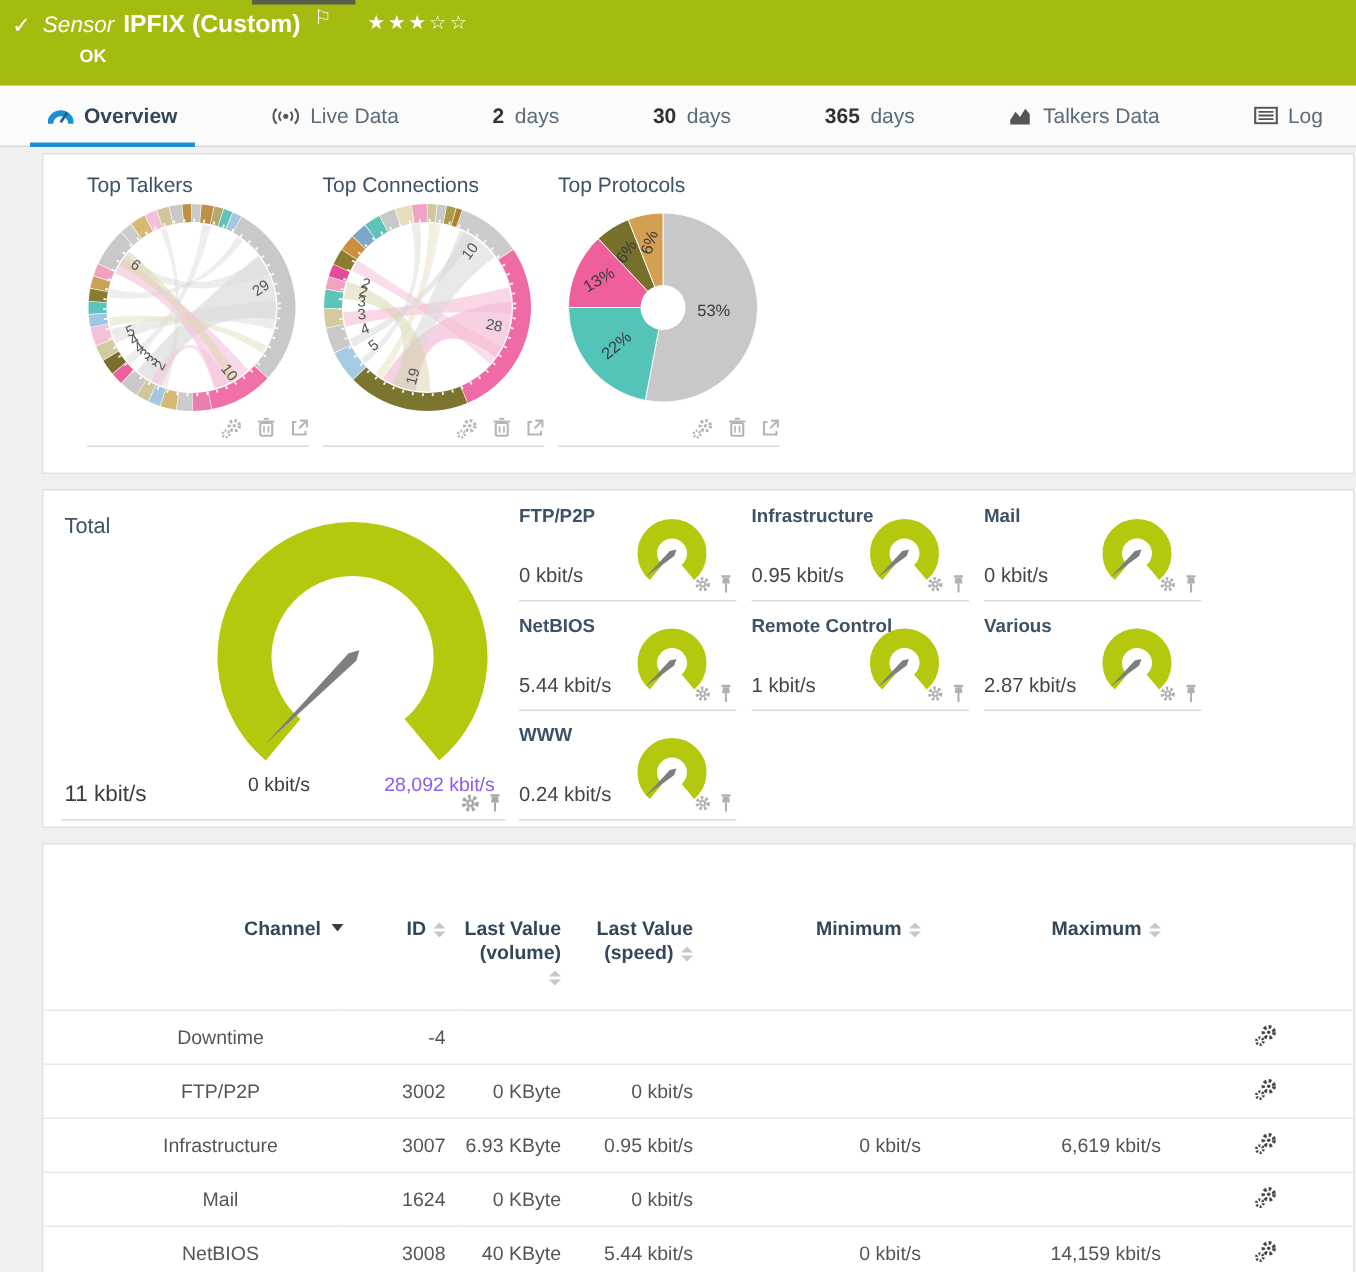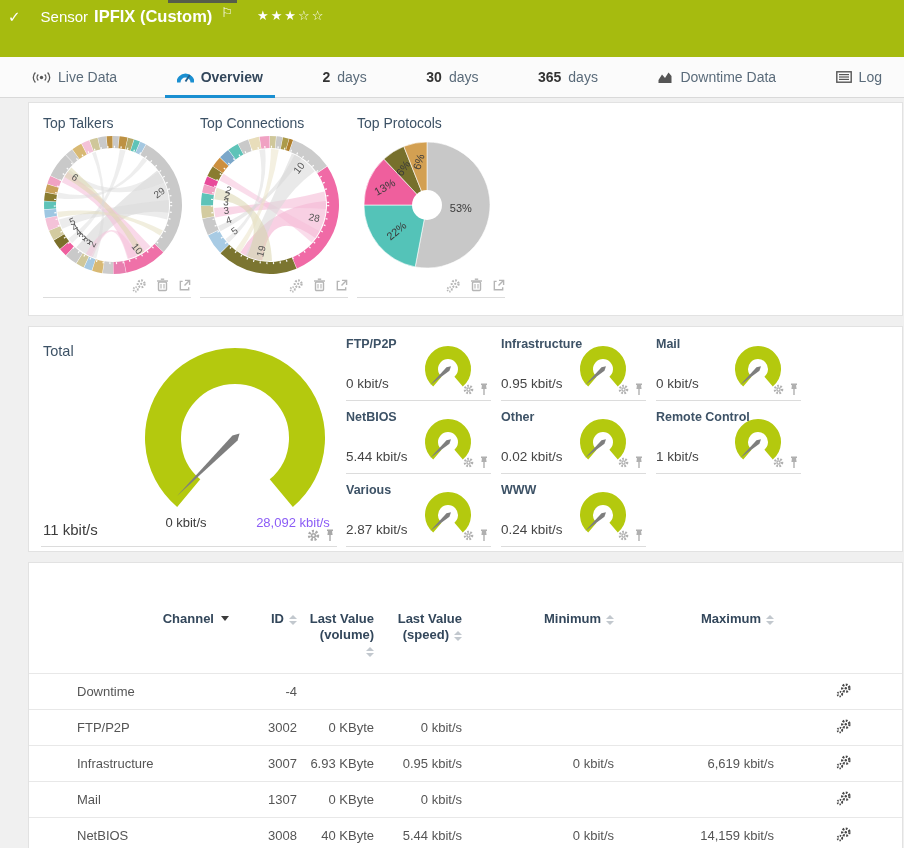--- a/index.html
+++ b/index.html
@@ -6,39 +6,39 @@
     --green:#a6bb0f; --gaugegreen:#b4c90e; --btnblue:#18a3dc; --tabblue:#1a8fd1; --navy:#33475b;
   }
   *{box-sizing:border-box}
   html,body{margin:0;padding:0}
   body{width:904px;height:848px;background:#f0f0f0;font-family:"Liberation Sans","DejaVu Sans",sans-serif;overflow:hidden;position:relative}
 
   
   .sensor-header{height:57px;background:var(--green);color:#fff;padding:7px 10px 0 8px;position:relative}
   .hrow1{display:flex;align-items:center;gap:6px}
   .check{font-size:15px;font-weight:bold;font-family:"DejaVu Sans",sans-serif}
-  .kind{font-size:15px;margin-left:14px}
+  .kind{font-style:italic;font-size:15px;margin-left:2px}
   .sensor-title{font-size:16.5px;font-weight:bold}
   .flag{font-size:13px;margin-left:3px;margin-top:-8px;font-family:"DejaVu Sans",sans-serif}
   .stars{font-size:13px;margin-left:18px;letter-spacing:2px;font-family:"DejaVu Sans",sans-serif;margin-top:-2px}
   .status-ok{margin-left:45px;font-size:12px;font-weight:bold;margin-top:4px}
   .artifact{position:absolute;top:0;left:168px;width:69px;height:3px;background:#565d49}
 
   
   .tabbar{height:41px;background:#fbfbfb;border-bottom:1px solid #d9d9d9;display:flex;align-items:stretch;justify-content:space-between;padding:0 10px 0 20px}
   .tab{display:flex;align-items:center;gap:7px;padding:0 12px;position:relative;cursor:pointer;font-size:14px}
   .tablabel{color:#5a6b7a}
   .tabnum{color:#333;font-weight:bold}
   .tab.active .tablabel{color:var(--navy);font-weight:bold}
   .tab.active::after{content:"";position:absolute;left:0;right:0;bottom:-1px;height:3px;background:var(--tabblue)}
   .tabicon{display:flex;align-items:center}
 
   
   .panel{margin-left:28px;width:875px;background:#fff;border:1px solid #e2e2e2;position:relative}
-  #panel-toplists{margin-top:4px;height:214px;padding:12px 14px}
+  #panel-toplists{margin-top:4px;height:214px;padding:12px 29px}
   .toplist-cards{display:flex;gap:9px}
   .toplist-card{width:148px;border-bottom:1px solid #dcdcdc;padding-bottom:4px}
   .tl-title{font-size:14px;color:#3d5266;margin-bottom:4px}
   .tl-chart{width:140px;height:142px}
   .tl-foot{display:flex;justify-content:flex-end;gap:9px;align-items:center;height:16px}
   .tlico{cursor:pointer;display:flex;align-items:center}
   .add-toplist{position:absolute;right:3px;bottom:7px;width:110px;height:28px;background:var(--btnblue);color:#fff;font-size:14px;border:none;display:flex;align-items:center;justify-content:center;cursor:pointer}
 
   
   #panel-gauges{height:226px;margin-top:10px}
@@ -56,81 +56,82 @@
   .gc-gauge{position:absolute;right:8px;top:4px}
   .gc-value{position:absolute;left:0;bottom:9px;font-size:13.5px;color:#454545}
 
   
   #panel-table{margin-top:10px;min-height:292px}
   table{width:873px;border-collapse:collapse;table-layout:fixed}
   th{vertical-align:top;padding:48px 12px 14px 0;font-size:13px;color:var(--navy);text-align:right;font-weight:bold;line-height:16px}
   th.c0{text-align:right;padding-left:32px;padding-right:0}
   th.cg{padding:0}
   td{font-size:13px;color:#555;padding:8px 12px 8px 0;text-align:right;border-top:1px solid #e8e8e8;height:31px}
-  td.c0{text-align:left;padding-left:48px;color:#555}
+  td.c0{text-align:center;padding-left:48px;color:#555}
   td.cg{text-align:center;padding-right:0}
   .sort-both{display:inline-block;margin-left:5px;vertical-align:-2px}
   .sort-both i{display:block;width:0;height:0;border-left:4px solid transparent;border-right:4px solid transparent}
   .sort-both .up{border-bottom:4px solid #c2c8ce;margin-bottom:2px}
   .sort-both .dn{border-top:4px solid #c2c8ce}
   .sort-active{display:inline-block;margin-left:7px;width:0;height:0;border-left:4.5px solid transparent;border-right:4.5px solid transparent;border-top:5px solid #3c3c3c;vertical-align:2px}
   .rowgear{cursor:pointer;display:inline-flex}
 </style>
 </head>
 <body>
 
 <div class="sensor-header">
   <div class="hrow1">
     <span class="check">✓</span>
     <span class="kind">Sensor</span>
     <span class="sensor-title">IPFIX (Custom)</span>
     <span class="flag">⚐</span>
     <span class="stars">★★★☆☆</span>
   </div>
+  <div class="status-ok">OK</div>
 </div>
 <div class="artifact"></div>
 
 <div class="tabbar">
+    <div class="tab active">
+      <span class="tabicon">
+        <svg width="17" height="14" viewBox="0 0 17 14">
+          <path d="M1.5 12.5 A7 7 0 0 1 15.5 12.5" fill="none" stroke="#1a8fd1" stroke-width="4"></path>
+          <line x1="8.5" y1="11.5" x2="12.8" y2="5" stroke="#23608e" stroke-width="1.8"></line>
+        </svg>
+      </span>
+      <span class="tablabel">Overview</span>
+    </div>
     <div class="tab">
       <span class="tabicon">
         <svg width="19" height="13" viewBox="0 0 19 13">
           <circle cx="9.5" cy="6.5" r="1.7" fill="#555"></circle>
           <path d="M6.3 3.5 A4.3 4.3 0 0 0 6.3 9.5 M3.4 1.5 A7 7 0 0 0 3.4 11.5 M12.7 3.5 A4.3 4.3 0 0 1 12.7 9.5 M15.6 1.5 A7 7 0 0 1 15.6 11.5" fill="none" stroke="#555" stroke-width="1.3"></path>
         </svg>
       </span>
       <span class="tablabel">Live Data</span>
     </div>
-    <div class="tab active">
-      <span class="tabicon">
-        <svg width="17" height="14" viewBox="0 0 17 14">
-          <path d="M1.5 12.5 A7 7 0 0 1 15.5 12.5" fill="none" stroke="#1a8fd1" stroke-width="4"></path>
-          <line x1="8.5" y1="11.5" x2="12.8" y2="5" stroke="#23608e" stroke-width="1.8"></line>
-        </svg>
-      </span>
-      <span class="tablabel">Overview</span>
-    </div>
     <div class="tab">
       <span class="tabnum">2</span>
       <span class="tablabel">days</span>
     </div>
     <div class="tab">
       <span class="tabnum">30</span>
       <span class="tablabel">days</span>
     </div>
     <div class="tab">
       <span class="tabnum">365</span>
       <span class="tablabel">days</span>
     </div>
     <div class="tab">
       <span class="tabicon">
         <svg width="16" height="13" viewBox="0 0 16 13">
           <path d="M1.5 12 L1.5 9 L5 3.5 L8 7 L11.5 1.5 L14.5 5 L14.5 12 Z" fill="#555"></path>
         </svg>
       </span>
-      <span class="tablabel">Downtime Data</span>
+      <span class="tablabel">Talkers Data</span>
     </div>
     <div class="tab">
       <span class="tabicon">
         <svg width="16" height="12" viewBox="0 0 16 12">
           <rect x="0.8" y="0.8" width="14.4" height="10.4" fill="none" stroke="#555" stroke-width="1.4"></rect>
           <line x1="3" y1="3.6" x2="13" y2="3.6" stroke="#555" stroke-width="1.2"></line>
           <line x1="3" y1="6" x2="13" y2="6" stroke="#555" stroke-width="1.2"></line>
           <line x1="3" y1="8.4" x2="13" y2="8.4" stroke="#555" stroke-width="1.2"></line>
         </svg>
       </span>
@@ -427,43 +428,20 @@
           </span>
         </div>
       </div>
       <div class="gauge-cell">
         <div class="gc-title">NetBIOS</div>
         <div class="gc-gauge"><svg width="70" height="58" viewBox="0 0 70 58">
             <path d="M 24.39 42.64 A 16.5 16.5 0 1 1 45.61 42.64" fill="none" stroke="#b4c90e" stroke-width="13"></path>
             <polygon points="17.16,46.06 33.53,28.37 37.94,27.35 36.47,31.63" fill="#7e7e7e"></polygon>
           </svg></div>
         <div class="gc-value">5.44 kbit/s</div>
-        <div class="cell-icons">
-          <span>
-            <svg width="11" height="11" viewBox="0 0 14 14">
-              <circle cx="7" cy="7" r="4.6" fill="none" stroke="#b0b0b0" stroke-width="3" stroke-dasharray="2.1 1.8"></circle>
-              <circle cx="7" cy="7" r="2" fill="none" stroke="#b0b0b0" stroke-width="1.6"></circle>
-            </svg>
-          </span>
-          <span>
-            <svg width="10" height="13" viewBox="0 0 10 13">
-              <rect x="2" y="0.5" width="6" height="1.6" fill="#b0b0b0"></rect>
-              <path d="M3 2.1 H7 L7.6 6 H2.4 Z" fill="#b0b0b0"></path>
-              <line x1="5" y1="6" x2="5" y2="12" stroke="#b0b0b0" stroke-width="1.4"></line>
-            </svg>
-          </span>
-        </div>
-      </div>
-      <div class="gauge-cell">
-        <div class="gc-title">Other</div>
-        <div class="gc-gauge"><svg width="70" height="58" viewBox="0 0 70 58">
-            <path d="M 24.39 42.64 A 16.5 16.5 0 1 1 45.61 42.64" fill="none" stroke="#b4c90e" stroke-width="13"></path>
-            <polygon points="17.16,46.06 33.53,28.37 37.94,27.35 36.47,31.63" fill="#7e7e7e"></polygon>
-          </svg></div>
-        <div class="gc-value">0.02 kbit/s</div>
         <div class="cell-icons">
           <span>
             <svg width="11" height="11" viewBox="0 0 14 14">
               <circle cx="7" cy="7" r="4.6" fill="none" stroke="#b0b0b0" stroke-width="3" stroke-dasharray="2.1 1.8"></circle>
               <circle cx="7" cy="7" r="2" fill="none" stroke="#b0b0b0" stroke-width="1.6"></circle>
             </svg>
           </span>
           <span>
             <svg width="10" height="13" viewBox="0 0 10 13">
               <rect x="2" y="0.5" width="6" height="1.6" fill="#b0b0b0"></rect>
@@ -608,21 +586,21 @@
           <td class="cg"><span class="rowgear">
               <svg width="16" height="16" viewBox="0 0 16 16">
                 <circle cx="9.8" cy="6.2" r="3.6" fill="none" stroke="#474747" stroke-width="2.4" stroke-dasharray="1.8 1.5"></circle>
                 <circle cx="9.8" cy="6.2" r="1.2" fill="#474747"></circle>
                 <circle cx="3.9" cy="12.1" r="2.3" fill="none" stroke="#474747" stroke-width="1.9" stroke-dasharray="1.3 1.1"></circle>
               </svg>
             </span></td>
         </tr>
         <tr>
           <td class="c0">Mail</td>
-          <td class="c1">1307</td>
+          <td class="c1">1624</td>
           <td class="c2">0 KByte</td>
           <td class="c3">0 kbit/s</td>
           <td class="c4"></td>
           <td class="c5"></td>
           <td class="cg"><span class="rowgear">
               <svg width="16" height="16" viewBox="0 0 16 16">
                 <circle cx="9.8" cy="6.2" r="3.6" fill="none" stroke="#474747" stroke-width="2.4" stroke-dasharray="1.8 1.5"></circle>
                 <circle cx="9.8" cy="6.2" r="1.2" fill="#474747"></circle>
                 <circle cx="3.9" cy="12.1" r="2.3" fill="none" stroke="#474747" stroke-width="1.9" stroke-dasharray="1.3 1.1"></circle>
               </svg>

